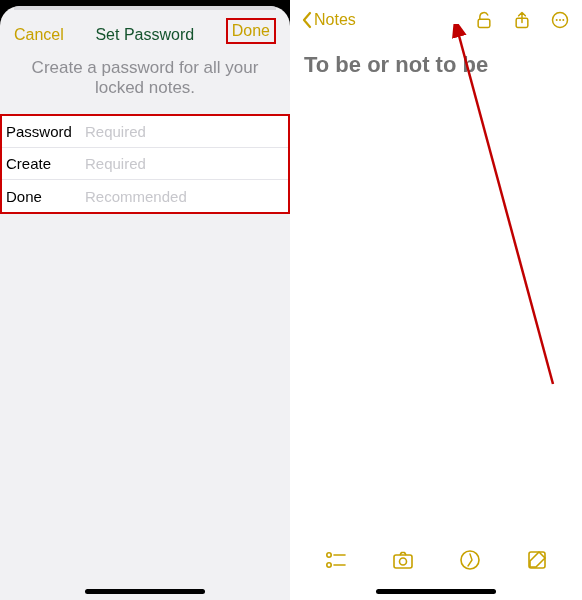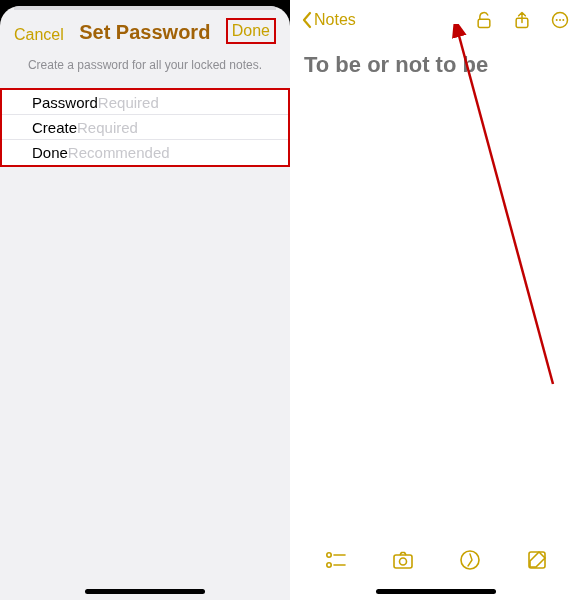--- a/index.html
+++ b/index.html
@@ -28,25 +28,25 @@
     }
     .nav {
       display: flex;
       justify-content: space-between;
       align-items: flex-end;
       padding: 12px 14px 8px;
       position: relative;
       z-index:1;
     }
     .nav .btn { color: #c7a100; font-size: 16px; cursor:pointer; }
-    .nav .title { font-weight: 700; font-size: 20px; color:#a16207; }
+    .nav .title { font-weight: 400; font-size: 16px; color:#14532d; }
     .done-box { border: 2px solid #c00; padding: 2px 4px; }
-    .subtitle { text-align:center; font-size: 12px; color:#8e8e93; padding: 6px 16px 16px; }
+    .subtitle { text-align:center; font-size: 17px; color:#8e8e93; padding: 6px 16px 16px; }
     .form-box { border: 2px solid #c00; background:#fff; }
-    .row { display:flex; align-items:center; height:25px; padding: 0 30px; border-bottom: 1px solid #e5e5ea; }
+    .row { display:flex; align-items:center; height:32px; padding: 0 4px; border-bottom: 1px solid #e5e5ea; }
     .row:last-child { border-bottom: none; }
     .row .label { width: 90px; font-size: 15px; color:#000; }
     .row input {
       flex:1; border:none; outline:none; font-size: 15px; color:#7f1d1d; background:transparent;
     }
     .row input::placeholder { color:#c7c7cc; }
     .homebar-left {
       position:absolute; bottom:6px; left:50%; transform:translateX(-50%);
       width:120px; height:5px; background:#000; border-radius:3px;
     }

